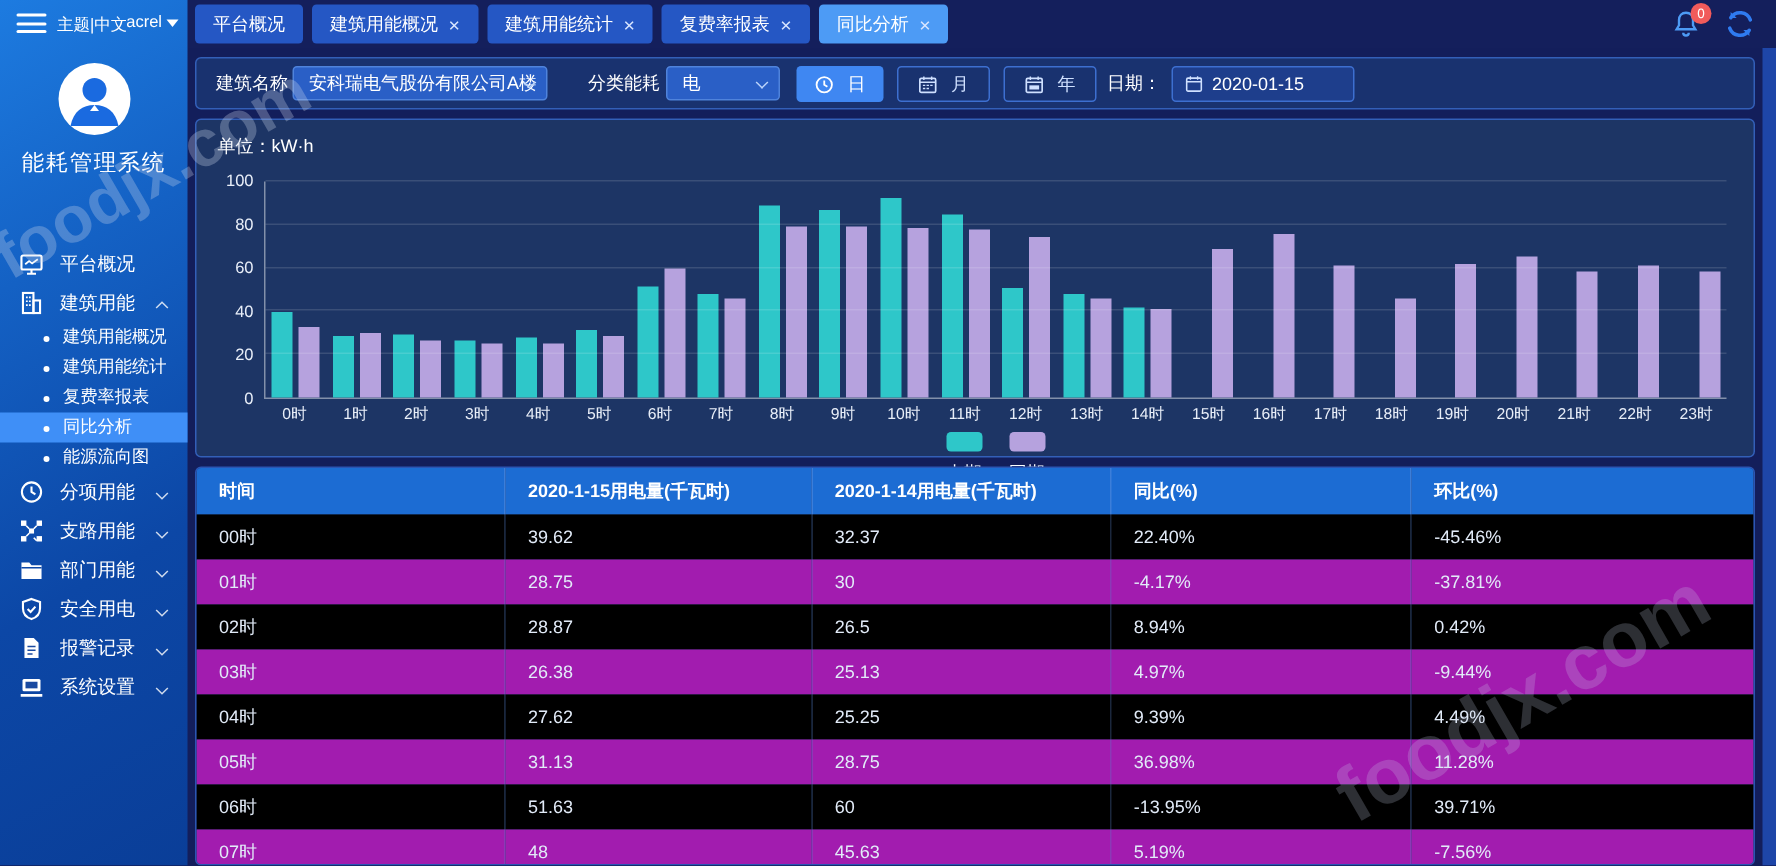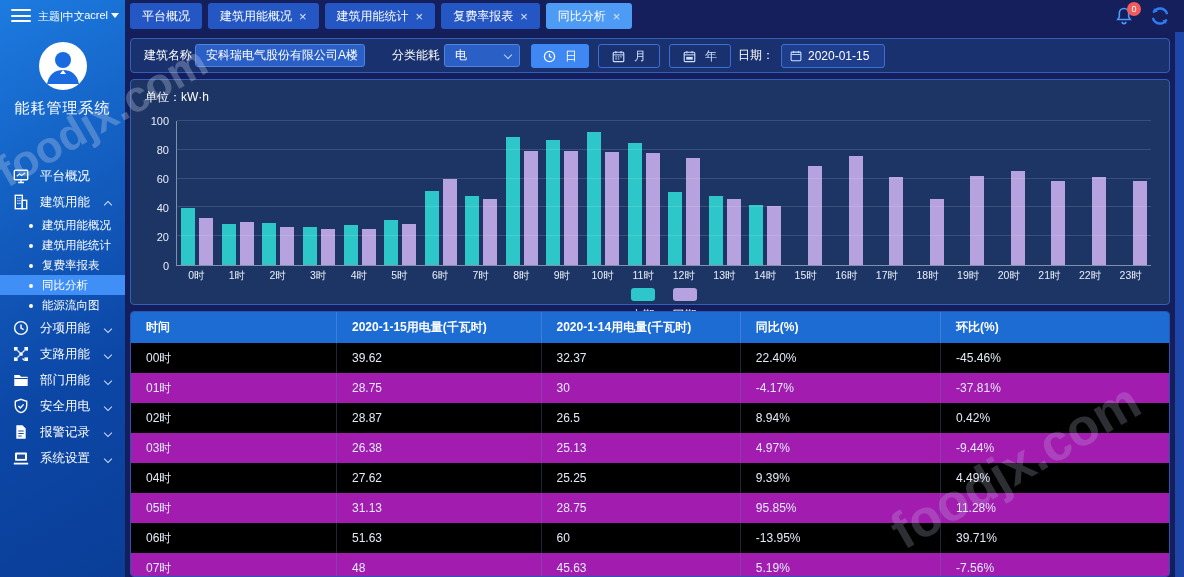--- a/index.html
+++ b/index.html
@@ -246,21 +246,21 @@
   </div>
   <div class="fbtn ghost" style="left:538px; width:62px;">
     <svg width="13" height="13" viewBox="0 0 16 16">
       <rect x="1.5" y="2.8" width="13" height="11.5" rx="1.2" fill="none" stroke="#CFE0FF" stroke-width="1.4"></rect>
       <path d="M1.5 6h13M4.8 1.2v3M11.2 1.2v3" stroke="#CFE0FF" stroke-width="1.2"></path>
       <rect x="4" y="8.5" width="8" height="3.4" fill="#CFE0FF"></rect>
     </svg>
     <span>年</span>
   </div>
   <div class="f-label" style="left:607px;">日期：</div>
-  <div class="date-input" style="left:650px; width:104px;">
+  <div class="date-input" style="left:650px; width:122px;">
     <svg width="12" height="12" viewBox="0 0 16 16">
       <rect x="1.5" y="2.8" width="13" height="11.5" rx="1.2" fill="none" stroke="#CFE0FF" stroke-width="1.4"></rect>
       <path d="M1.5 6h13M4.8 1.2v3M11.2 1.2v3" stroke="#CFE0FF" stroke-width="1.2"></path>
     </svg>
     <span>2020-01-15</span>
   </div>
 </div>
 
 <div class="panel chart-panel">
   <div class="unit-label">单位：kW·h</div>
@@ -459,21 +459,21 @@
           <td>04时</td>
           <td>27.62</td>
           <td>25.25</td>
           <td>9.39%</td>
           <td>4.49%</td>
         </tr>
         <tr class="light">
           <td>05时</td>
           <td>31.13</td>
           <td>28.75</td>
-          <td>95.85%</td>
+          <td>36.98%</td>
           <td>11.28%</td>
         </tr>
         <tr class="dark">
           <td>06时</td>
           <td>51.63</td>
           <td>60</td>
           <td>-13.95%</td>
           <td>39.71%</td>
         </tr>
         <tr class="light">

